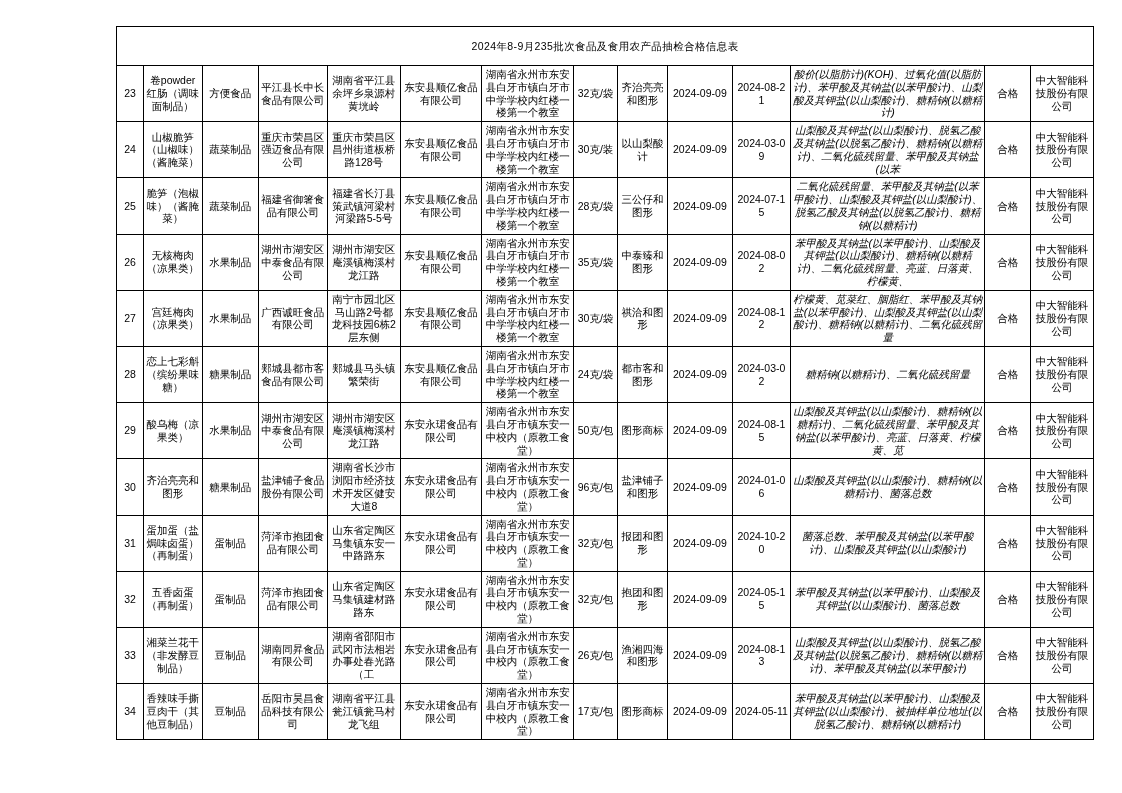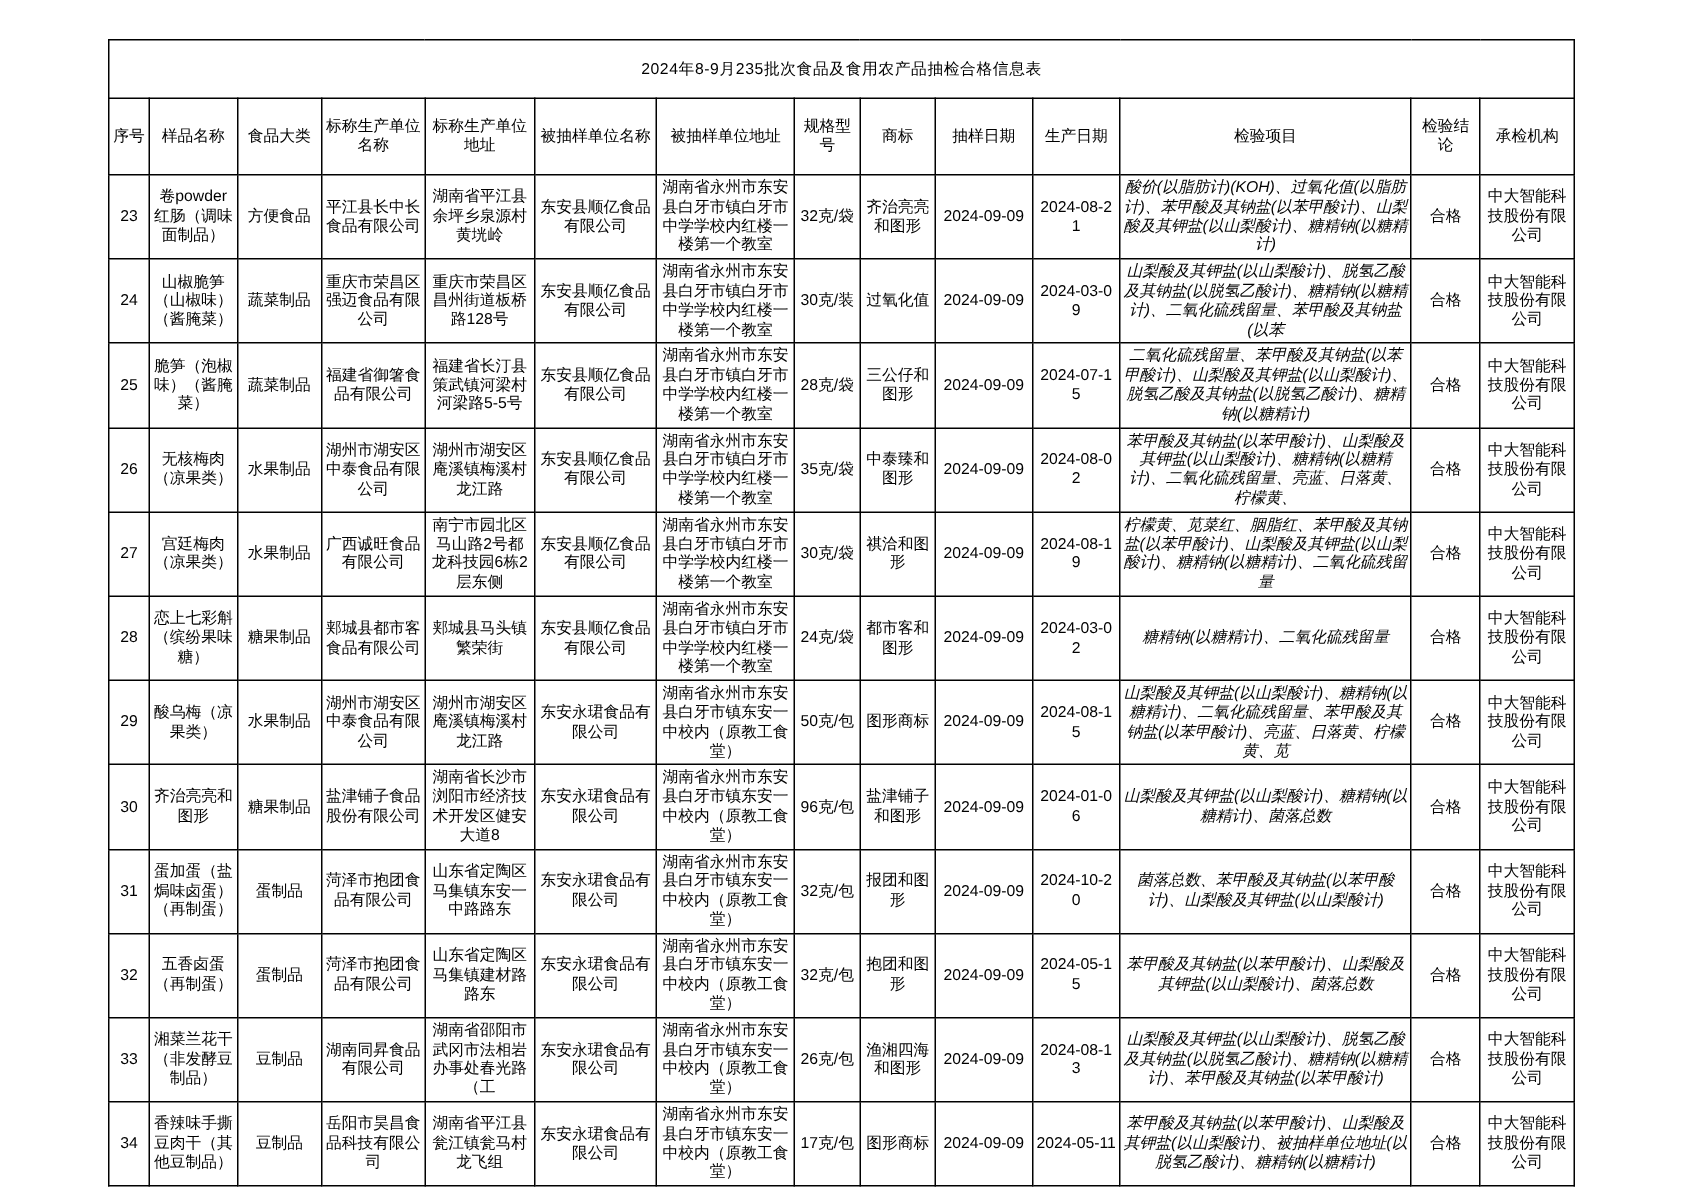--- a/index.html
+++ b/index.html
@@ -16,20 +16,21 @@
   .page {
     width: 1122px;
     height: 793px;
     box-sizing: border-box;
     padding: 26px 72px 0 72px;
   }
   table.report {
     border-collapse: collapse;
     width: 978px;
     table-layout: fixed;
+    margin-left: 44px;
   }
   table.report td, table.report th {
     border: 1px solid #000000;
     padding: 2px 2px;
     vertical-align: middle;
     font-size: 10.5px;
     line-height: 1.22;
     word-break: break-all;
     text-align: center;
     font-weight: normal;
@@ -85,36 +86,20 @@
         <col class="c-sdate">
         <col class="c-pdate">
         <col class="c-items">
       <col class="c-result">
         <col class="c-agency">
     </colgroup>
     <tbody id="table-body">
       <tr>
         <td class="title-cell" colspan="14">2024年8-9月235批次食品及食用农产品抽检合格信息表</td>
       </tr>
-      <tr class="head-row" id="header-row">
-          <td>序号</td>
-          <td>样品名称</td>
-          <td>食品大类</td>
-          <td>标称生产单位名称</td>
-          <td>标称生产单位地址</td>
-          <td>被抽样单位名称</td>
-          <td>被抽样单位地址</td>
-          <td>规格型号</td>
-          <td>商标</td>
-          <td>抽样日期</td>
-          <td>生产日期</td>
-          <td>检验项目</td>
-          <td>检验结论</td>
-          <td>承检机构</td>
-        </tr>
     <tr>
           <td>23</td>
           <td>卷powder红肠（调味面制品）</td>
           <td>方便食品</td>
           <td>平江县长中长食品有限公司</td>
           <td>湖南省平江县余坪乡泉源村黄垙岭</td>
           <td>东安县顺亿食品有限公司</td>
           <td>湖南省永州市东安县白牙市镇白牙市中学学校内红楼一楼第一个教室</td>
           <td>32克/袋</td>
           <td>齐治亮亮和图形</td>
@@ -126,21 +111,21 @@
         </tr>
         <tr>
           <td>24</td>
           <td>山椒脆笋（山椒味）（酱腌菜）</td>
           <td>蔬菜制品</td>
           <td>重庆市荣昌区强迈食品有限公司</td>
           <td>重庆市荣昌区昌州街道板桥路128号</td>
           <td>东安县顺亿食品有限公司</td>
           <td>湖南省永州市东安县白牙市镇白牙市中学学校内红楼一楼第一个教室</td>
           <td>30克/装</td>
-          <td>过氧化值</td>
+          <td>以山梨酸计</td>
           <td>2024-09-09</td>
           <td>2024-03-09</td>
           <td class="items-cell">山梨酸及其钾盐(以山梨酸计)、脱氢乙酸及其钠盐(以脱氢乙酸计)、糖精钠(以糖精计)、二氧化硫残留量、苯甲酸及其钠盐(以苯</td>
           <td>合格</td>
           <td>中大智能科技股份有限公司</td>
         </tr>
         <tr>
           <td>25</td>
           <td>脆笋（泡椒味）（酱腌菜）</td>
           <td>蔬菜制品</td>
@@ -176,21 +161,21 @@
           <td>27</td>
           <td>宫廷梅肉（凉果类）</td>
           <td>水果制品</td>
           <td>广西诚旺食品有限公司</td>
           <td>南宁市园北区马山路2号都龙科技园6栋2层东侧</td>
           <td>东安县顺亿食品有限公司</td>
           <td>湖南省永州市东安县白牙市镇白牙市中学学校内红楼一楼第一个教室</td>
           <td>30克/袋</td>
           <td>祺洽和图形</td>
           <td>2024-09-09</td>
-          <td>2024-08-19</td>
+          <td>2024-08-12</td>
           <td class="items-cell">柠檬黄、苋菜红、胭脂红、苯甲酸及其钠盐(以苯甲酸计)、山梨酸及其钾盐(以山梨酸计)、糖精钠(以糖精计)、二氧化硫残留量</td>
           <td>合格</td>
           <td>中大智能科技股份有限公司</td>
         </tr>
         <tr>
           <td>28</td>
           <td>恋上七彩斛（缤纷果味糖）</td>
           <td>糖果制品</td>
           <td>郏城县都市客食品有限公司</td>
           <td>郏城县马头镇繁荣街</td>

